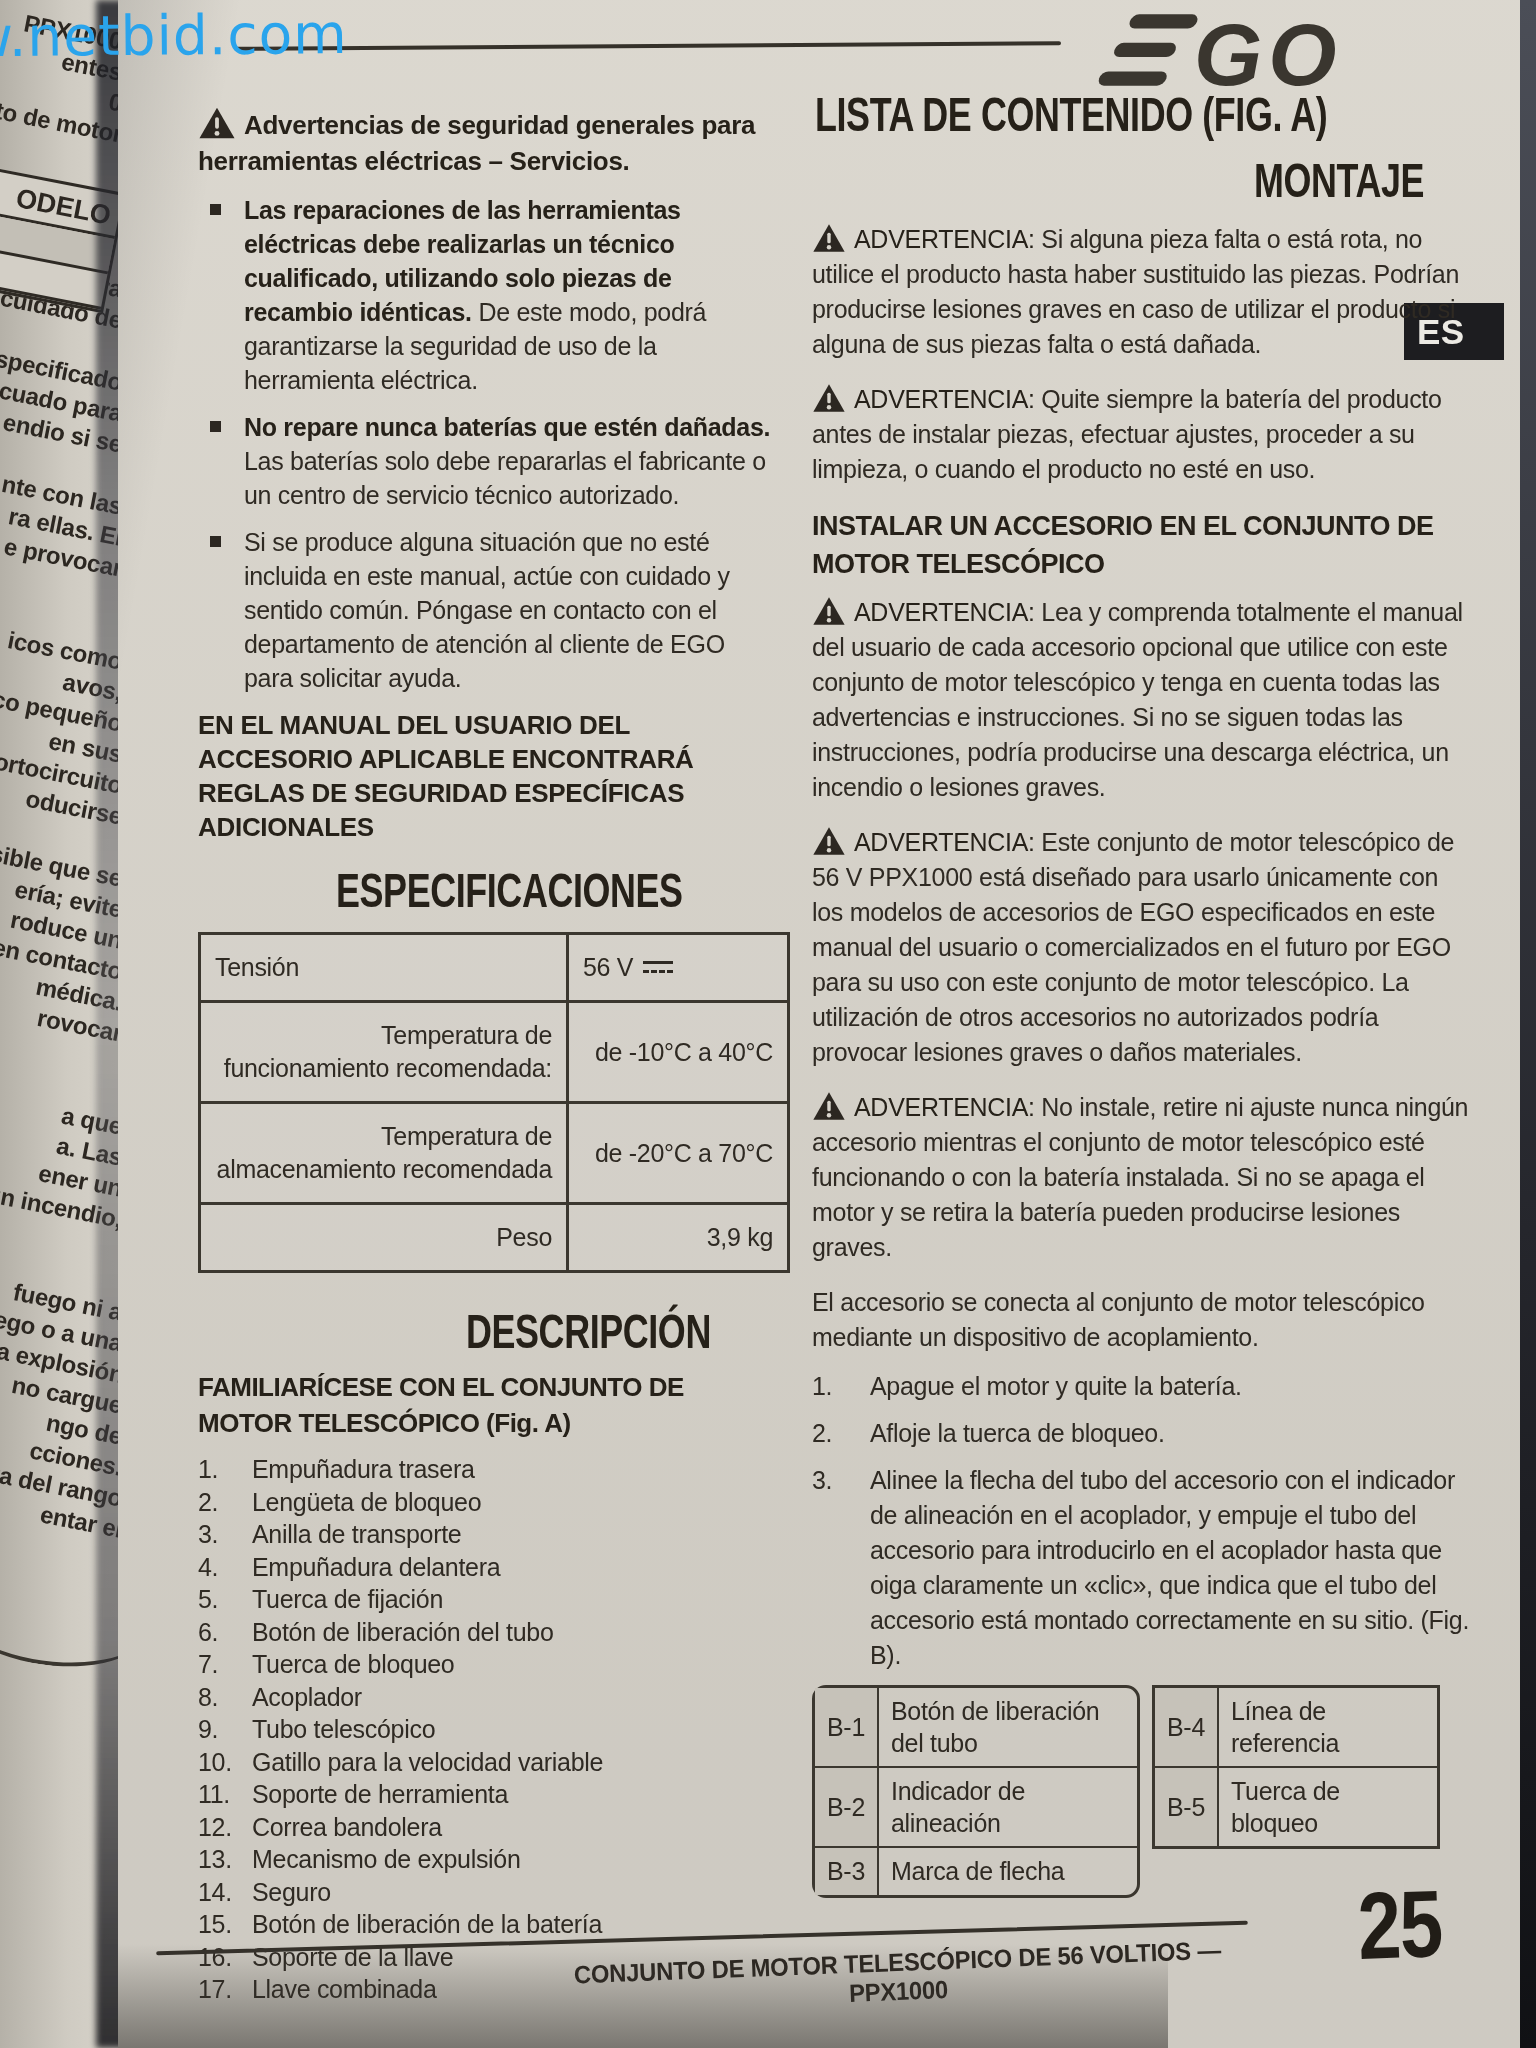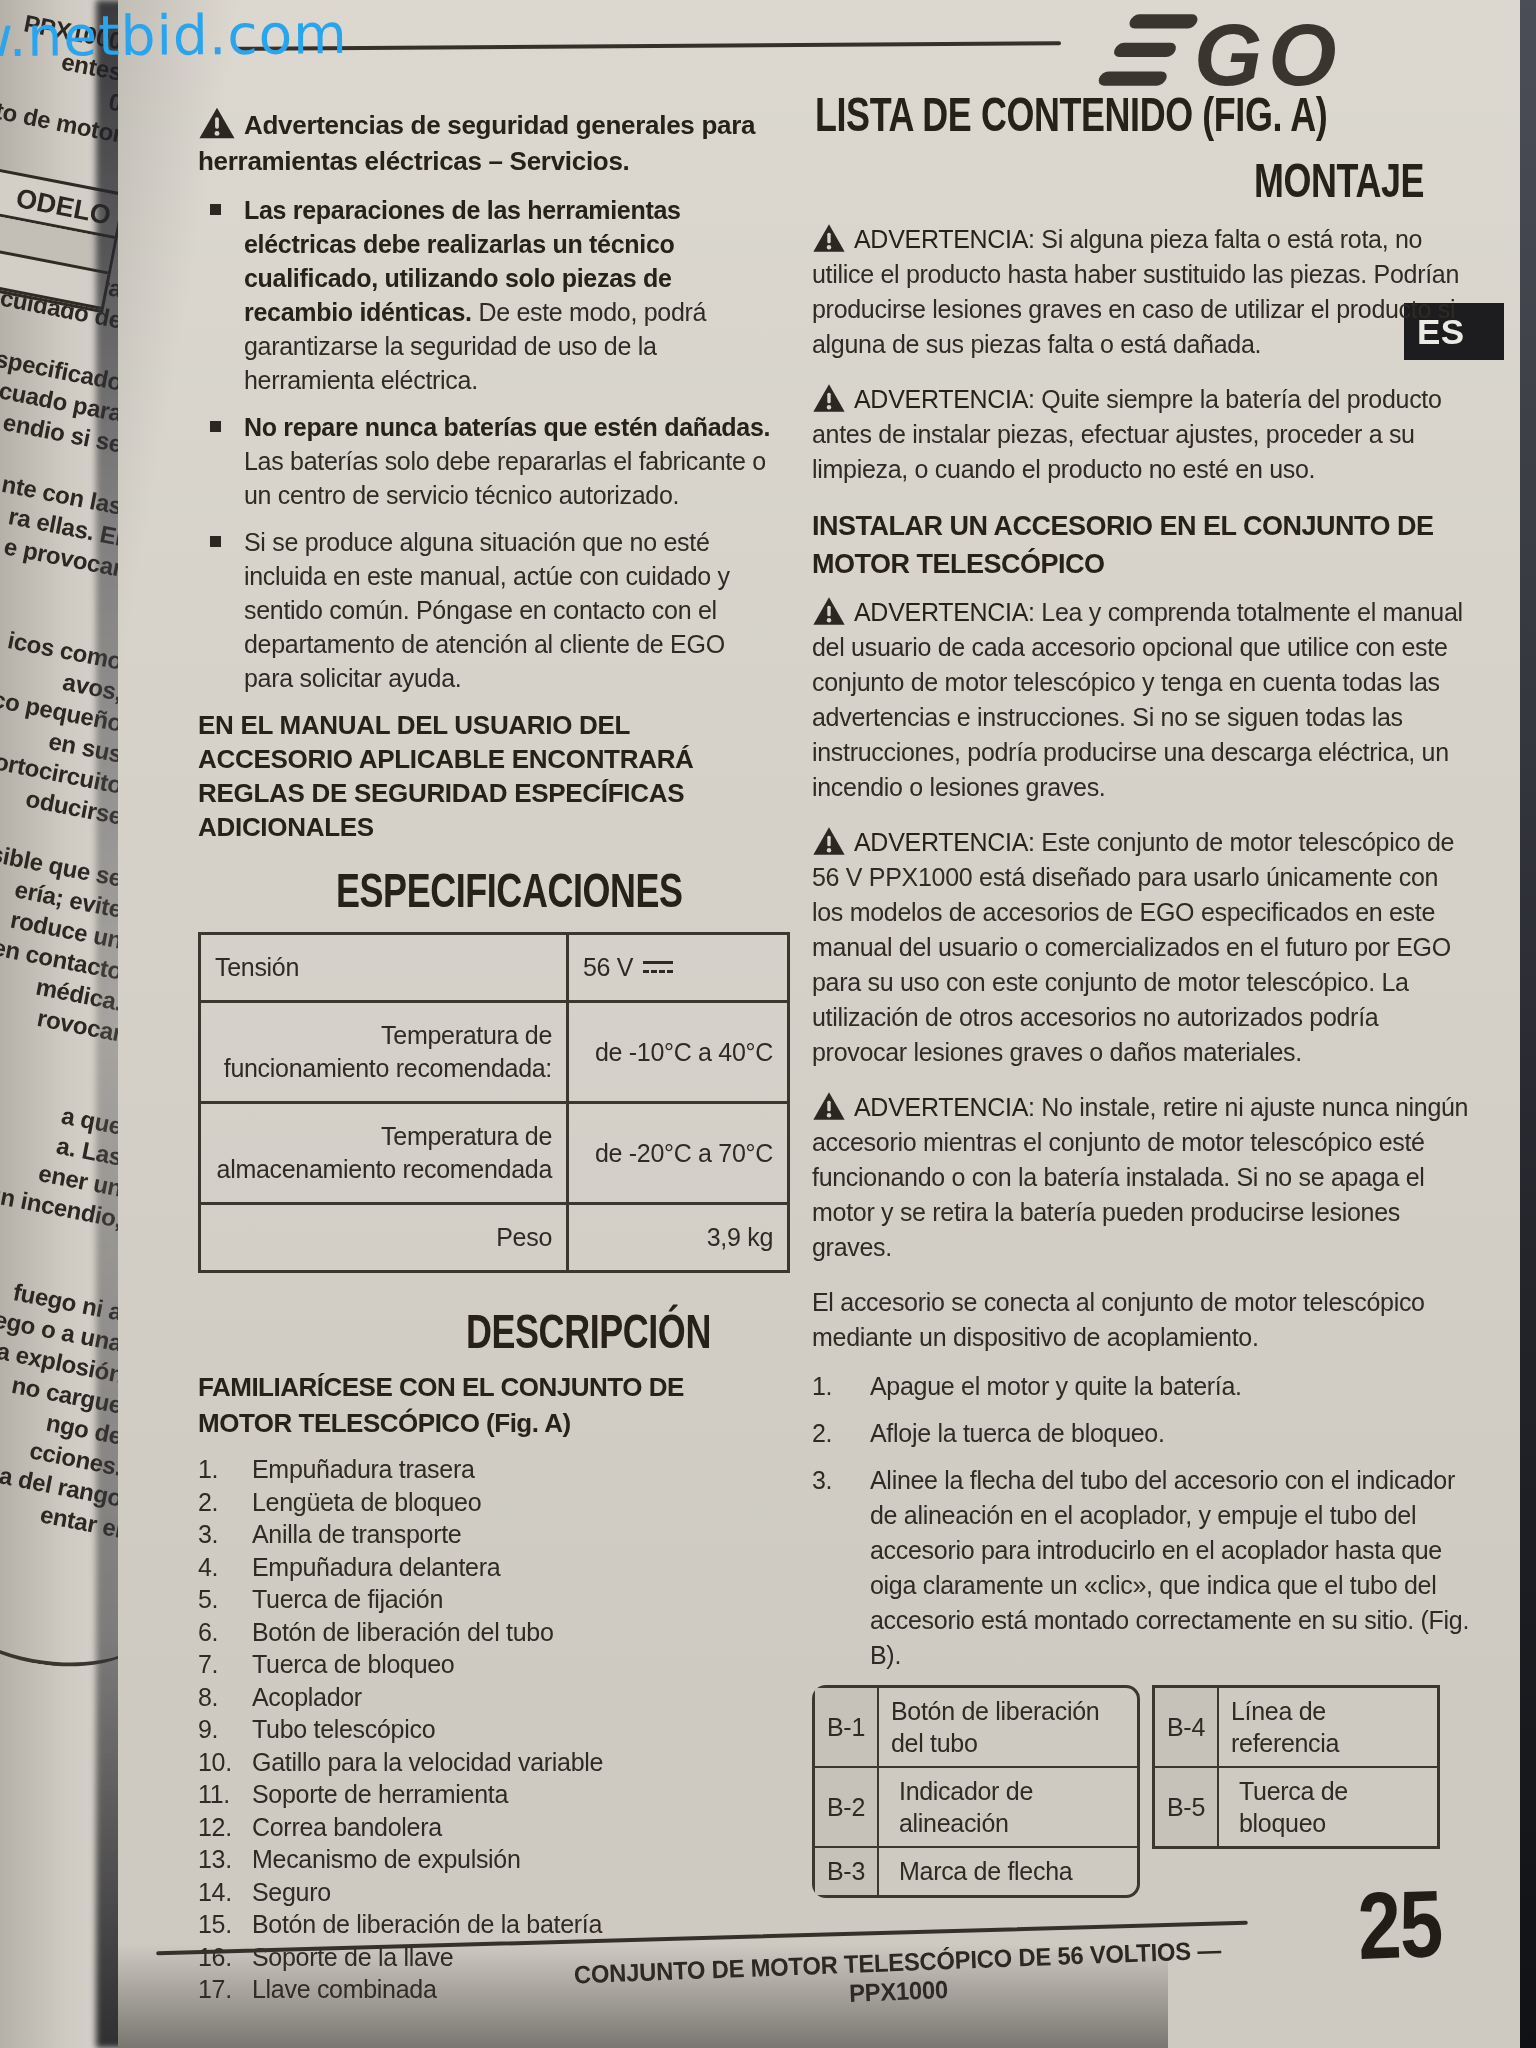--- a/index.html
+++ b/index.html
@@ -136,21 +136,21 @@
   .warn-label { font-weight:400; }
   .install-heading { font-weight:700; font-size:27px; line-height:38px; margin:4px 0 12px 0; letter-spacing:-0.5px; color:#262119; }
   .para { margin-bottom:14px; }
   .step { display:grid; grid-template-columns:58px 1fr; margin-bottom:12px; }
 
   .b-tables { display:flex; gap:12px; margin-top:6px; align-items:flex-start; }
   .b-table { border:3px solid #3b372f; }
   .b-table.w1 { width:328px;border-radius:14px; }
   .b-table.w2 { width:288px; }
   .b-row { display:grid; grid-template-columns:64px 1fr; }
-  .b-row + .b-row { border-top:2.5px solid #3b372f;gap:8px; }
+  .b-row + .b-row { border-top:2.5px solid #3b372f; }
   .b-key {
     background:#c6c2b9; border-right:2.5px solid #3b372f;
     display:flex; align-items:center; justify-content:center; padding:6px 2px;
   }
   .b-val { padding:7px 12px; line-height:32px; }
 
   
   .footer-rule {
     position:absolute; left:38px; top:1936px; width:1092px; height:4px;
     background:#35312a; border-radius:2px; transform:rotate(-1.6deg);

